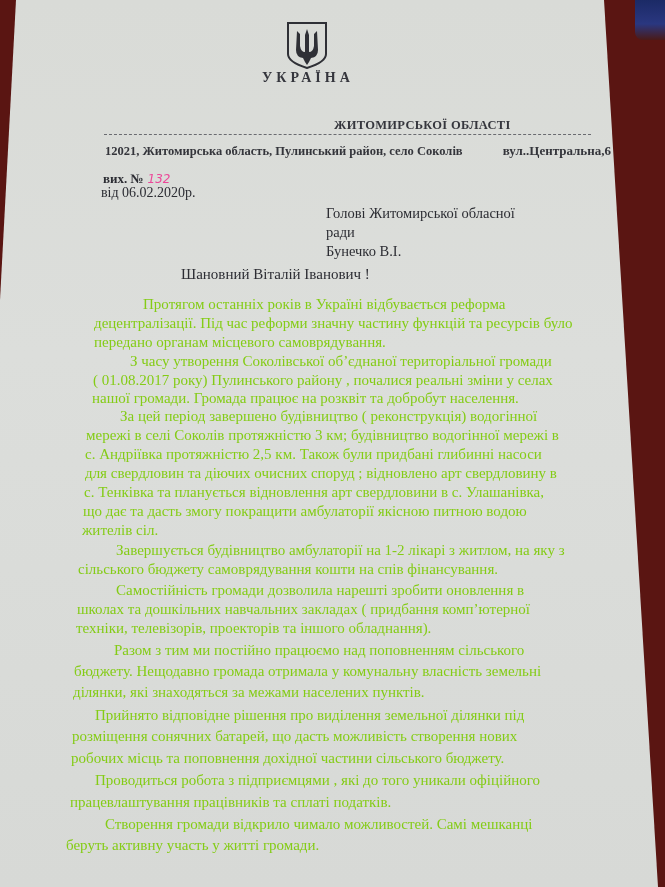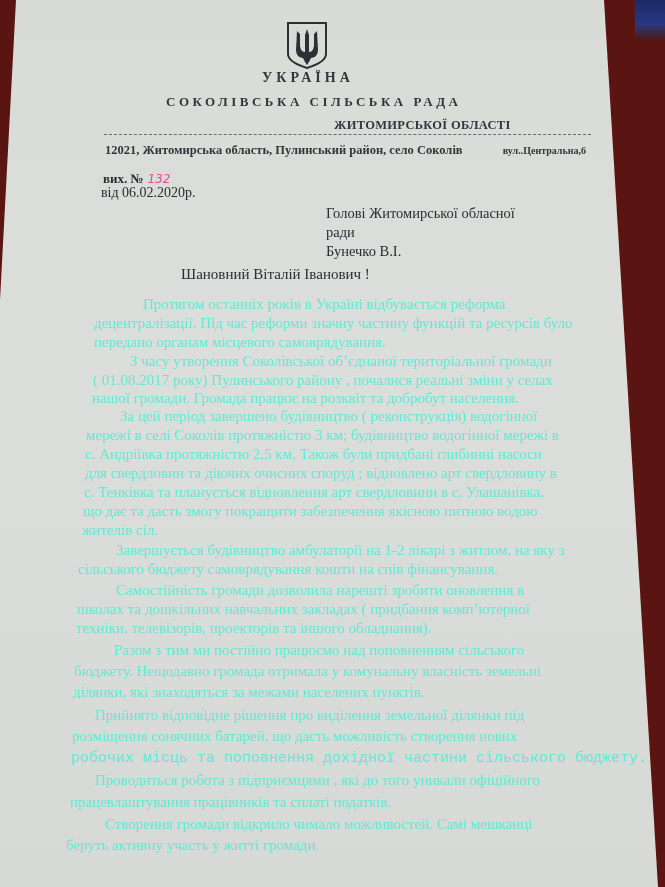--- a/index.html
+++ b/index.html
@@ -32,46 +32,45 @@
     }
     .ukraina { left: 262px; top: 70px; font-size: 14px; letter-spacing: 4px; }
     .council { left: 166px; top: 94px; font-size: 13px; letter-spacing: 3.5px; }
     .district { left: 127px; top: 118px; font-size: 12.5px; letter-spacing: 0.3px; }
     .oblast { left: 334px; top: 118px; font-size: 12.5px; letter-spacing: 0.3px; }
     .dotline {
       position: absolute; left: 104px; top: 134px; width: 487px; height: 0;
       border-top: 1px dashed #6a6b70;
     }
     .addr { left: 105px; top: 143px; font-size: 12.5px; font-weight: bold; color: #34353b; }
-    .addr .street { font-size: 10px; padding-left: 37px; }
+    .addr .street { font-size: 13px; padding-left: 37px; }
     .outno { left: 103px; top: 171px; font-size: 13px; font-weight: bold; }
     .outno .hand {
       font-family: "DejaVu Sans", sans-serif; font-weight: normal; font-style: italic;
       color: #ec4899; font-size: 12px; margin-left: 4px;
     }
     .date { left: 101px; top: 185px; font-size: 14px; }
     .recipient { left: 326px; font-size: 14.5px; }
     .greet { left: 181px; top: 266px; font-size: 15px; }
-    .body-line { font-size: 15px; color: #5eead4; }
+    .body-line { font-size: 15px; color: #84cc16; }
   </style>
 </head>
 <body>
 
 <div class="bg-blue"></div>
 <div class="paper"></div>
 
 <div class="page">
 
   <svg class="arms" viewBox="0 0 40 47">
     <path d="M1 1 H39 V32 Q39 40 20 46 Q1 40 1 32 Z" fill="none" stroke="#2f3036" stroke-width="2"></path>
     <path d="M20 7 L22 13 L22 30 Q26 30 27 24 L27 12 L30 9 L31 28 Q31 35 24 36 L22 40 L20 43 L18 40 L16 36 Q9 35 9 28 L10 9 L13 12 L13 24 Q14 30 18 30 L18 13 Z" fill="#2f3036"></path>
   </svg>
 
   <div class="abs hdr ukraina">УКРАЇНА</div>
-  <div class="abs hdr council">СОКОЛІВСЬКА   СІЛЬСЬКА   РАДА</div>
   <div class="abs hdr oblast">ЖИТОМИРСЬКОЇ   ОБЛАСТІ</div>
   <div class="dotline"></div>
   <div class="abs addr"><span>12021, Житомирська  область, Пулинський  район,  село  Соколів </span><span class="street">вул..Центральна,6</span></div>
 
   <div class="abs outno"><span>вих. №</span><span class="hand">132</span></div>
   <div class="abs date">від  06.02.2020р.</div>
 
   <div class="abs recipient" style="top:205px">Голові  Житомирської обласної</div>
   <div class="abs recipient" style="top:224px">ради</div>
   <div class="abs recipient" style="top:243px">Бунечко В.І.</div>
@@ -83,31 +82,31 @@
       <div class="abs body-line" style="left: 94px; top: 315px;">децентралізації.  Під час реформи значну  частину функцій та  ресурсів було</div>
       <div class="abs body-line" style="left: 94px; top: 334px;">передано органам  місцевого самоврядування.</div>
       <div class="abs body-line" style="left: 130px; top: 353px;">З часу   утворення   Соколівської  об’єднаної територіальної  громади</div>
       <div class="abs body-line" style="left: 93px; top: 372px;">( 01.08.2017 року)  Пулинського району , почалися  реальні  зміни  у  селах</div>
       <div class="abs body-line" style="left: 92px; top: 390px;">нашої громади.  Громада  працює  на  розквіт  та  добробут населення.</div>
       <div class="abs body-line" style="left: 120px; top: 408px;">За  цей  період   завершено  будівництво ( реконструкція) водогінної</div>
       <div class="abs body-line" style="left: 86px; top: 427px;">мережі  в  селі  Соколів  протяжністю 3 км;  будівництво  водогінної  мережі  в</div>
       <div class="abs body-line" style="left: 85px; top: 446px;">с. Андріївка  протяжністю 2,5 км. Також  були   придбані  глибинні  насоси</div>
       <div class="abs body-line" style="left: 85px; top: 465px;">для  свердловин  та діючих очисних  споруд ; відновлено  арт свердловину  в</div>
       <div class="abs body-line" style="left: 84px; top: 484px;">с. Тенківка  та  планується  відновлення  арт свердловини  в  с. Улашанівка,</div>
-      <div class="abs body-line" style="left: 83px; top: 503px;">що  дає  та  дасть змогу   покращити забезпечення  якісною  питною  водою</div>
+      <div class="abs body-line" style="left: 83px; top: 503px;">що  дає  та  дасть змогу   покращити амбулаторії  якісною  питною  водою</div>
       <div class="abs body-line" style="left: 82px; top: 522px; text-align: right;">жителів  сіл.</div>
       <div class="abs body-line" style="left: 116px; top: 542px;">Завершується  будівництво  амбулаторії на  1-2 лікарі  з  житлом, на  яку з</div>
       <div class="abs body-line" style="left: 78px; top: 561px;">сільського  бюджету  самоврядування  кошти  на  спів фінансування.</div>
       <div class="abs body-line" style="left: 116px; top: 582px;">Самостійність громади   дозволила  нарешті зробити  оновлення  в</div>
       <div class="abs body-line" style="left: 77px; top: 601px;">школах та дошкільних  навчальних  закладах ( придбання комп’ютерної</div>
       <div class="abs body-line" style="left: 76px; top: 620px;">техніки, телевізорів, проекторів та  іншого  обладнання).</div>
       <div class="abs body-line" style="left: 114px; top: 642px;">Разом  з  тим ми  постійно  працюємо  над  поповненням  сільського</div>
       <div class="abs body-line" style="left: 74px; top: 663px;">бюджету. Нещодавно  громада отримала  у  комунальну  власність  земельні</div>
       <div class="abs body-line" style="left: 73px; top: 684px;">ділянки, які  знаходяться  за  межами   населених  пунктів.</div>
       <div class="abs body-line" style="left: 95px; top: 707px;">Прийнято відповідне  рішення про  виділення  земельної  ділянки   під</div>
       <div class="abs body-line" style="left: 72px; top: 728px;">розміщення  сонячних  батарей, що  дасть можливість   створення  нових</div>
-      <div class="abs body-line" style="left: 71px; top: 750px; font-family: Liberation Mono, monospace;">робочих  місць  та  поповнення  дохідної частини сільського  бюджету.</div>
+      <div class="abs body-line" style="left: 71px; top: 750px;">робочих  місць  та  поповнення  дохідної частини сільського  бюджету.</div>
       <div class="abs body-line" style="left: 95px; top: 772px;">Проводиться  робота  з  підприємцями , які  до  того  уникали  офіційного</div>
       <div class="abs body-line" style="left: 70px; top: 794px;">працевлаштування   працівників  та  сплаті  податків.</div>
       <div class="abs body-line" style="left: 105px; top: 816px;">Створення  громади  відкрило чимало  можливостей.  Самі  мешканці</div>
       <div class="abs body-line" style="left: 66px; top: 837px;">беруть  активну  участь  у  житті  громади.</div>
     </div>
 </div>
 
 </body></html>

